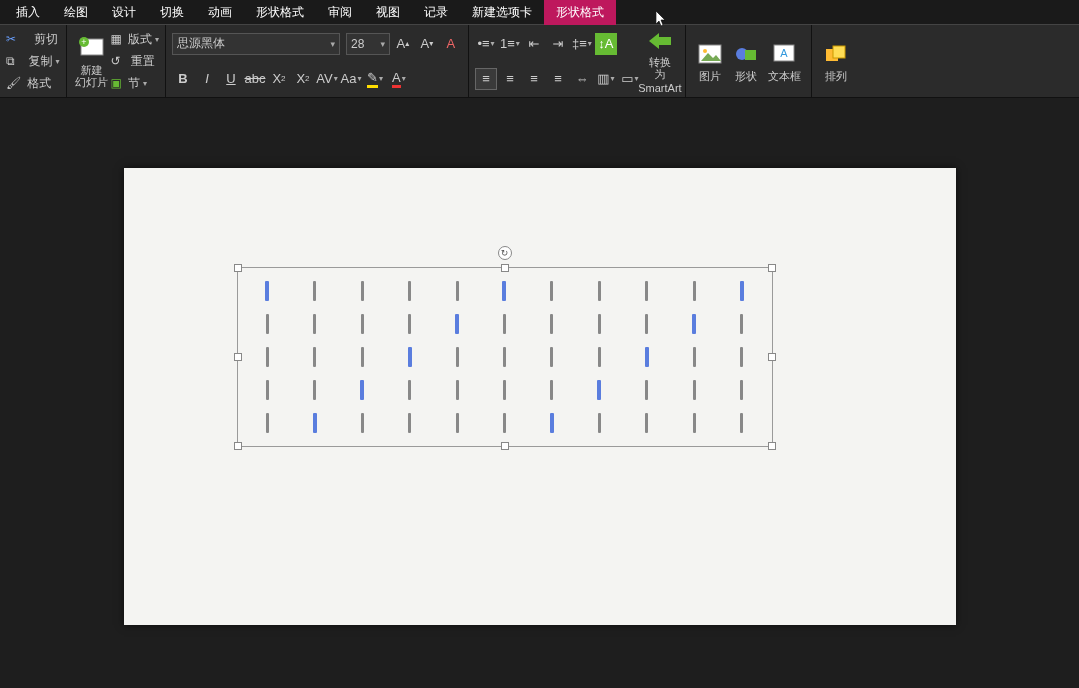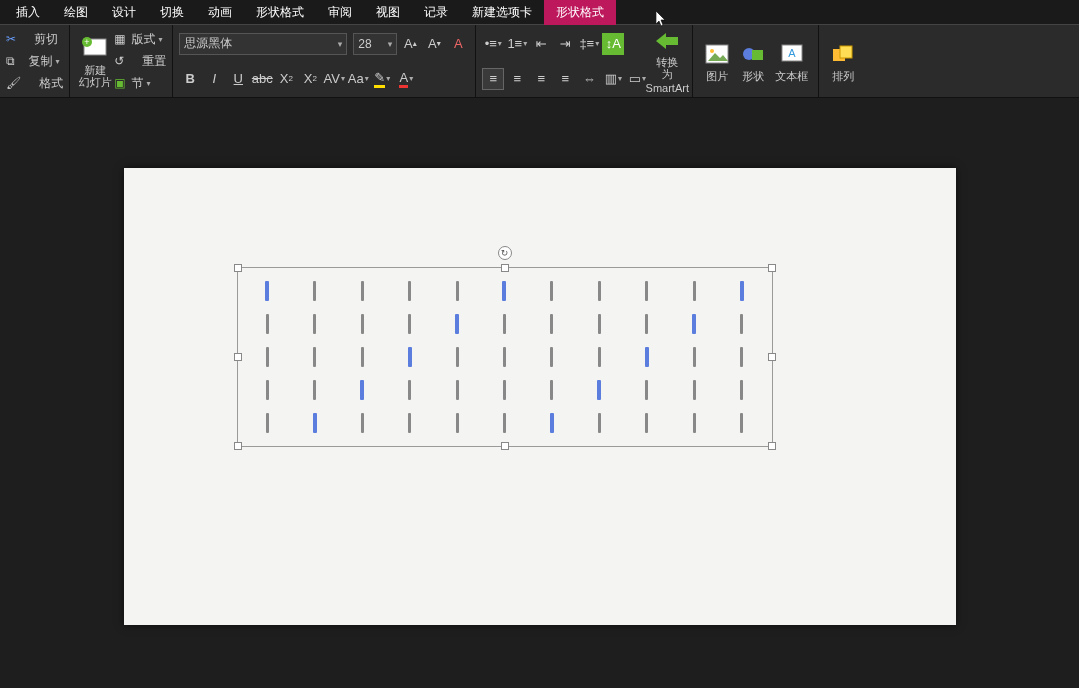--- a/index.html
+++ b/index.html
@@ -65,21 +65,21 @@
           <span style="color:#6aa0ff;">✂</span>
           <span style="margin-left:16px;">剪切</span>
         </div>
       <div class="smallrow">
           <span style="color:#ccc;">⧉</span>
           <span style="margin-left:12px;">复制</span>
           <span class="ddtri">▾</span>
         </div>
       <div class="smallrow">
           <span style="color:#ccc;">🖌</span>
-          <span style="margin-left:16px;">格式</span>
+          <span style="margin-left:4px;">格式</span>
         </div>
     </div>
   </div>
 
   <div class="group">
     <div class="vcol big">
       <div class="iconbox">
           <svg width="26" height="22">
             <rect x="2" y="2" width="22" height="16" fill="#fff" stroke="#888"></rect>
             <circle cx="5" cy="5" r="5" fill="#6b3"></circle>
@@ -90,21 +90,21 @@
 幻灯片</div>
     </div>
     <div class="stack">
       <div class="smallrow">
           <span>▦</span>
           <span style="margin-left:4px;">版式</span>
           <span class="ddtri">▾</span>
         </div>
       <div class="smallrow">
           <span>↺</span>
-          <span style="margin-left:16px;">重置</span>
+          <span style="margin-left:8px;">重置</span>
         </div>
       <div class="smallrow">
           <span style="color:#6b3;">▣</span>
           <span style="margin-left:4px;">节</span>
           <span class="ddtri">▾</span>
         </div>
     </div>
   </div>
 
   <div class="group">

